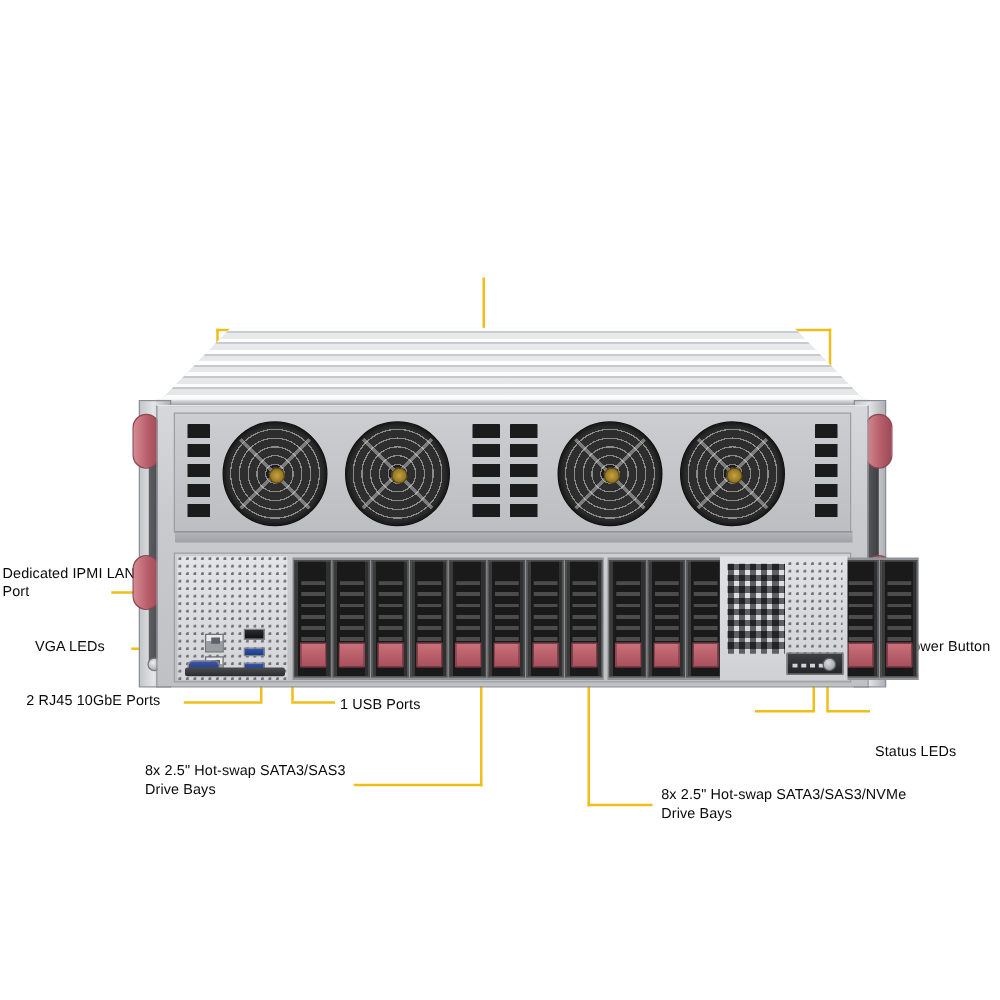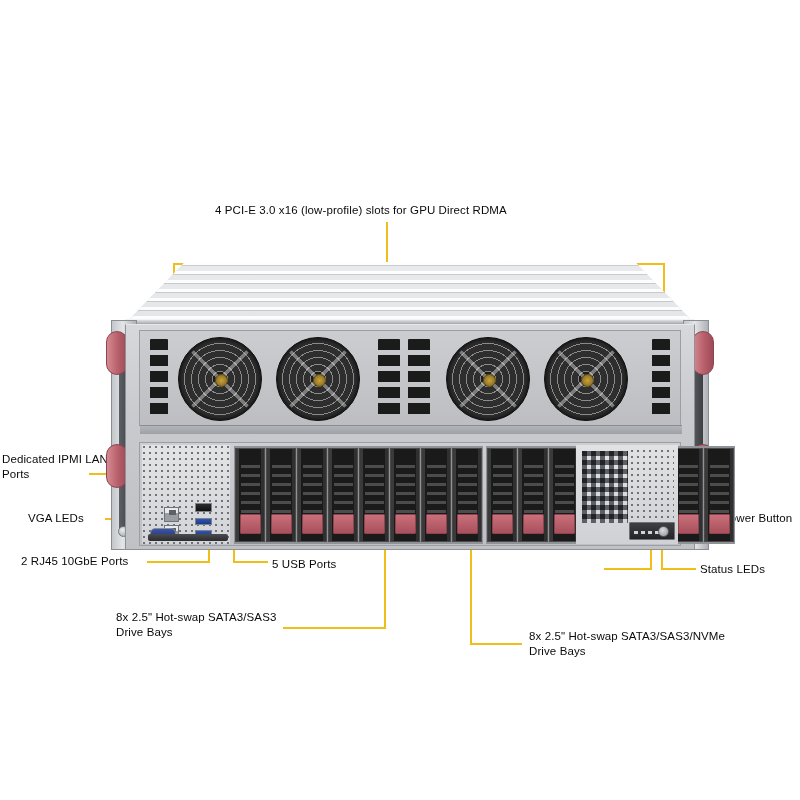--- a/index.html
+++ b/index.html
@@ -226,42 +226,41 @@
     position:absolute; width:11px; height:11px; border-radius:50%;
     background: radial-gradient(circle at 38% 34%, #eceef0, #9b9ea2);
     border:1px solid #75787c;
   }
 </style>
 </head>
 <body>
 
 <div id="stage">
 
-  <div class="label" style="left:215px; top:203px;">4 PCI-E 3.0 x16 (low-profile)  slots for GPU  Direct RDMA</div>
 
   <div class="label" style="left:2px; top:452px;">Dedicated IPMI  LAN
-Ports</div>
+Port</div>
 
   <div class="label" style="left:28px; top:511px;">VGA LEDs</div>
 
   <div class="label" style="left:8px; top:554px;margin-left:13px;">2 RJ45  10GbE Ports</div>
 
-  <div class="label" style="left:272px; top:557px;">5 USB Ports</div>
+  <div class="label" style="left:272px; top:557px;">1 USB Ports</div>
 
   <div class="label" style="left:116px; top:610px;">8x 2.5" Hot-swap  SATA3/SAS3
 Drive Bays</div>
 
   <div class="label" style="left:529px; top:629px;">8x 2.5" Hot-swap  SATA3/SAS3/NVMe
 Drive Bays</div>
 
   <div class="label" style="left:722px; top:511px;">Power Button</div>
 
   <div class="label" style="left:577px; top:532px;">UID</div>
 
-  <div class="label" style="left:700px; top:562px;">Status LEDs</div>
+  <div class="label" style="left:700px; top:595px;">Status LEDs</div>
 
   <div class="lead v" style="left:386px; top:222px; height:41px;"></div>
   <div class="lead h" style="left:173px; top:263px; width:492px;"></div>
   <div class="lead v" style="left:173px; top:263px; height:83px;"></div>
   <div class="lead v" style="left:403px; top:263px; height:83px;"></div>
   <div class="lead v" style="left:434px; top:263px; height:83px;"></div>
   <div class="lead v" style="left:663px; top:263px; height:83px;"></div>
 
   <div class="lead h" style="left:89px; top:473px; width:194px;"></div>
   <div class="lead v" style="left:281px; top:473px; height:26px;"></div>

